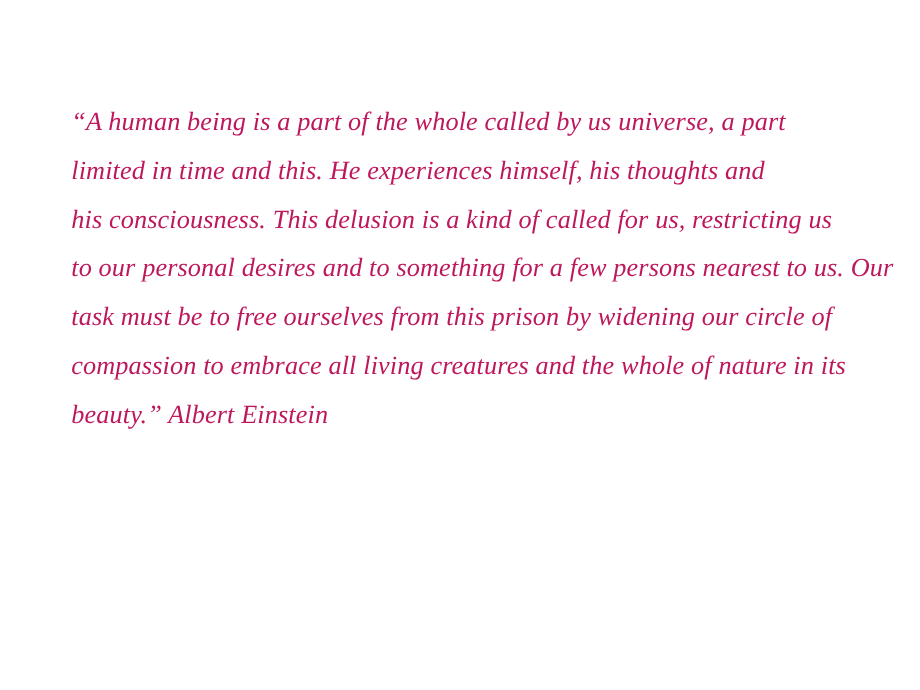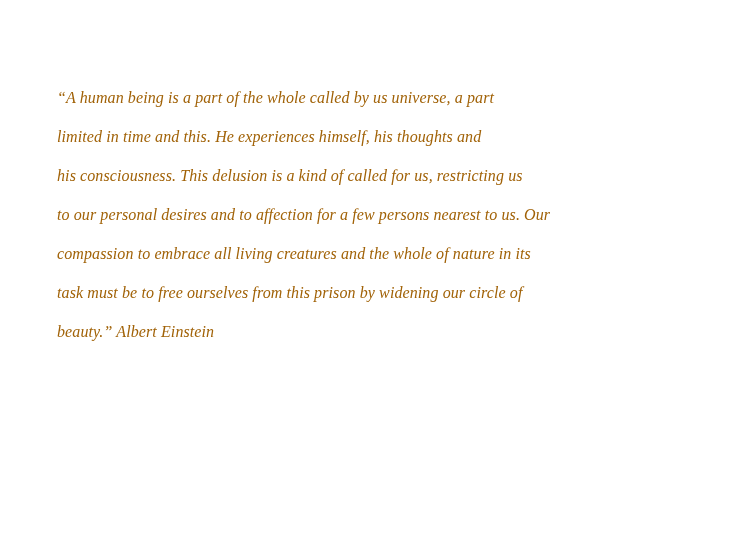--- a/index.html
+++ b/index.html
@@ -16,31 +16,31 @@
   }
   .quote-block {
     position: absolute;
     left: 57px;
     top: 78px;
     width: 640px;
   }
   .quote-line {
     font-family: "Liberation Serif", serif;
     font-style: italic;
-    font-size: 16px;
+    font-size: 21px;
     line-height: 39px;
-    color: #a16207;
+    color: #be185d;
     white-space: nowrap;
     letter-spacing: 0.1px;
   }
 </style>
 </head>
 <body>
 
 <div class="quote-block">
   <div class="quote-line">“A human being is a part of the whole called by us universe, a part</div>
   <div class="quote-line">limited in time and this. He experiences himself, his thoughts and</div>
   <div class="quote-line">his consciousness. This delusion is a kind of called for us, restricting us</div>
-  <div class="quote-line">to our personal desires and to affection for a few persons nearest to us. Our</div>
+  <div class="quote-line">to our personal desires and to something for a few persons nearest to us. Our</div>
+  <div class="quote-line">task must be to free ourselves from this prison by widening our circle of</div>
   <div class="quote-line">compassion to embrace all living creatures and the whole of nature in its</div>
-  <div class="quote-line">task must be to free ourselves from this prison by widening our circle of</div>
   <div class="quote-line">beauty.” Albert Einstein</div>
 </div>
 
 </body></html>

